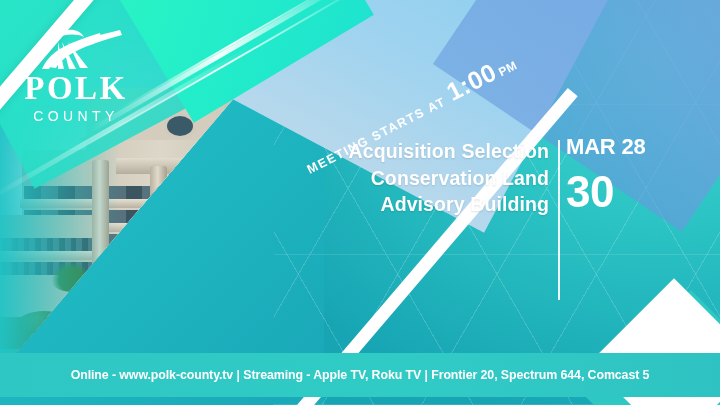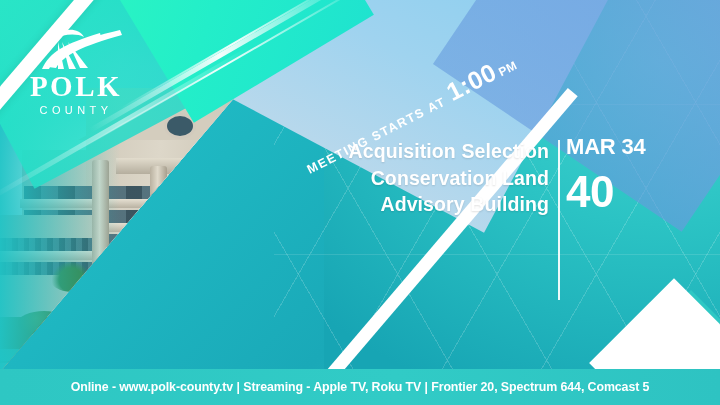--- a/index.html
+++ b/index.html
@@ -320,28 +320,28 @@
     position: absolute;
     left: 22px; top: 24px;
     width: 108px;
     z-index: 30;
     color: #ffffff;
     text-align: center;
   }
   .logo-mark { width: 96px; height: 46px; display:block; margin: 0 auto 2px; }
   .logo-polk {
     font-family: "Liberation Serif", serif;
-    font-size: 29px;
+    font-size: 33px;
     font-weight: bold;
     letter-spacing: 2.5px;
     line-height: 1;
     color: #ffffff;
   }
   .logo-county {
-    font-size: 11px;
+    font-size: 14px;
     letter-spacing: 4.4px;
     margin-top: 3px;
     color: #ffffff;
   }
 
   
   .meeting-time {
     position: absolute;
     left: 306px; top: 152px;
     transform: rotate(-27deg);
@@ -412,21 +412,21 @@
   .date-yr {
     font-size: 44px;
     font-weight: bold;
     line-height: 1.08;
     letter-spacing: -.5px;
   }
 
   
   .bottom-bar {
     position: absolute;
-    left: 0; bottom: 0; width: 100%; height: 36px;
+    left: 0; bottom: 8px; width: 100%; height: 44px;
     background: linear-gradient(90deg, #2ec7c3 0%, #31cbc6 55%, #2ec3c2 100%);
     display: flex;
     align-items: center;
     justify-content: center;
     z-index: 40;
   }
   .bottom-text {
     color: #ffffff;
     font-size: 12.4px;
     font-weight: bold;
@@ -544,21 +544,21 @@
 
   <div class="title-block">
     <div class="title-line">Acquisition Selection</div>
     <div class="title-line">Conservation Land</div>
     <div class="title-line">Advisory Building</div>
   </div>
 
   <div class="divider"></div>
 
   <div class="date-block">
-    <div class="date-month">MAR 34</div>
-    <div class="date-yr">40</div>
+    <div class="date-month">MAR 28</div>
+    <div class="date-yr">30</div>
   </div>
 
   <div class="bottom-bar">
     <span class="bottom-text">Online - www.polk-county.tv | Streaming - Apple TV, Roku TV | Frontier 20, Spectrum 644, Comcast 5</span>
   </div>
 
 </div>
 
 </body></html>

